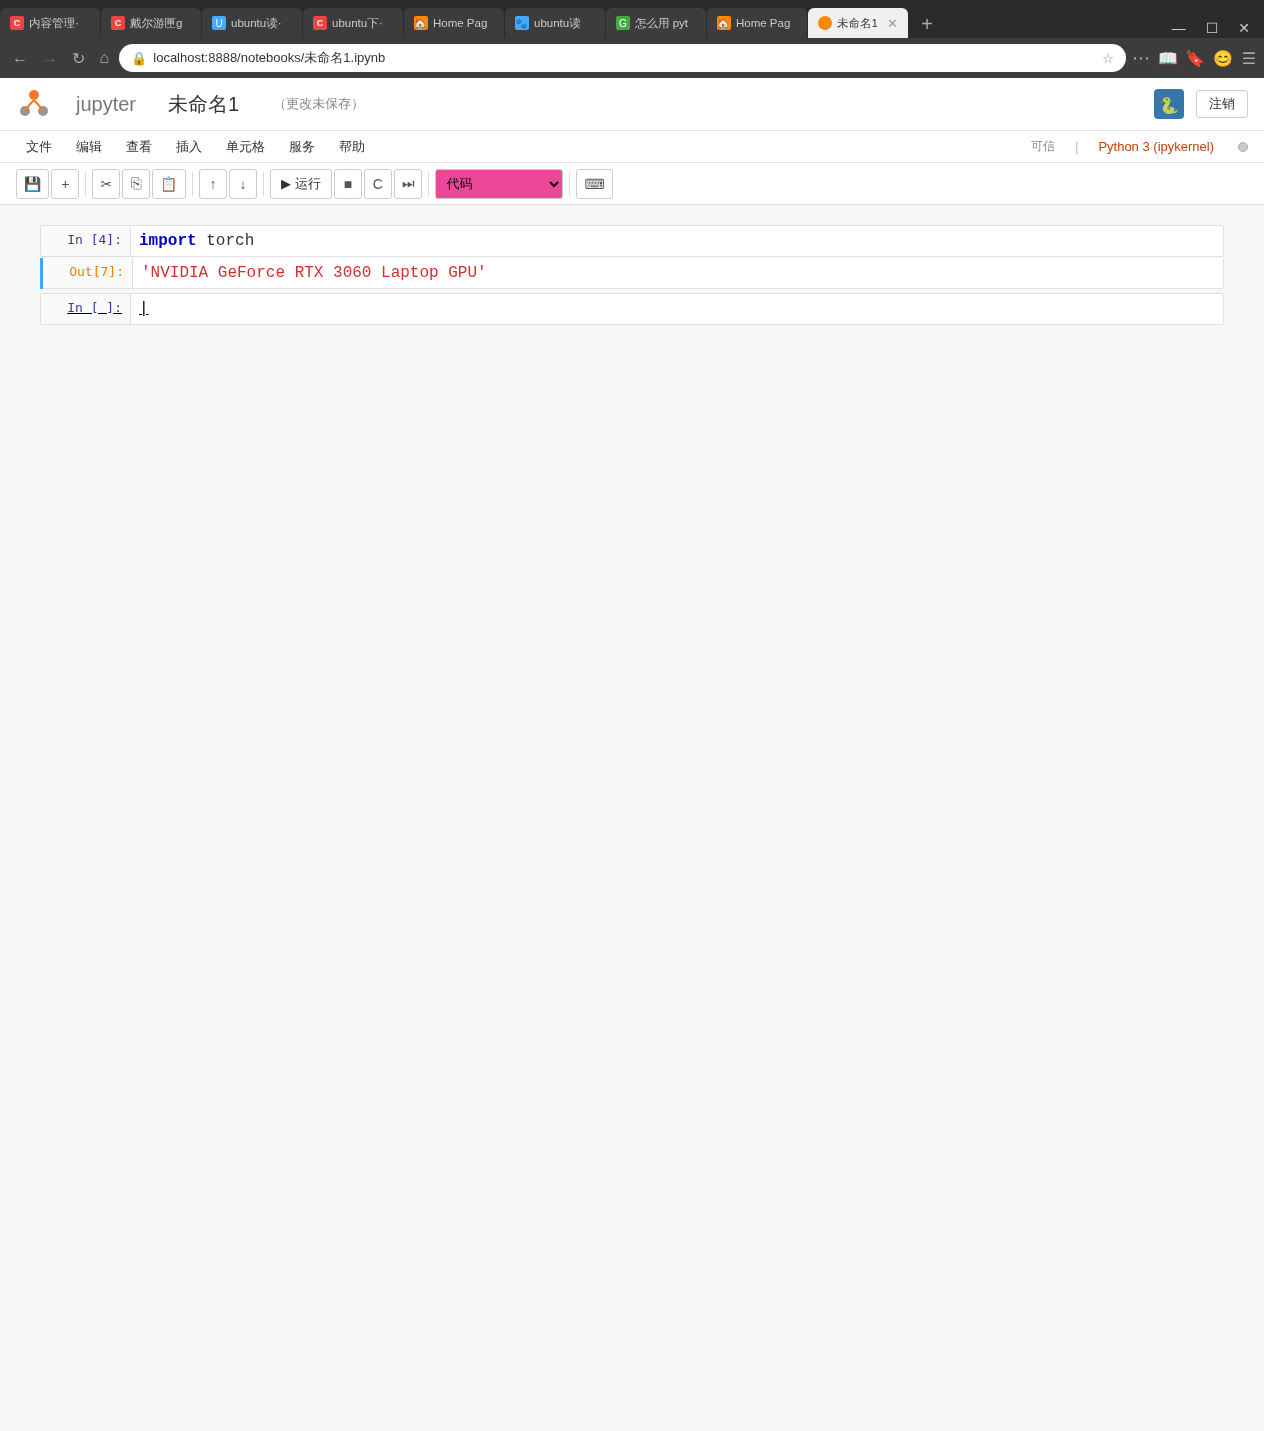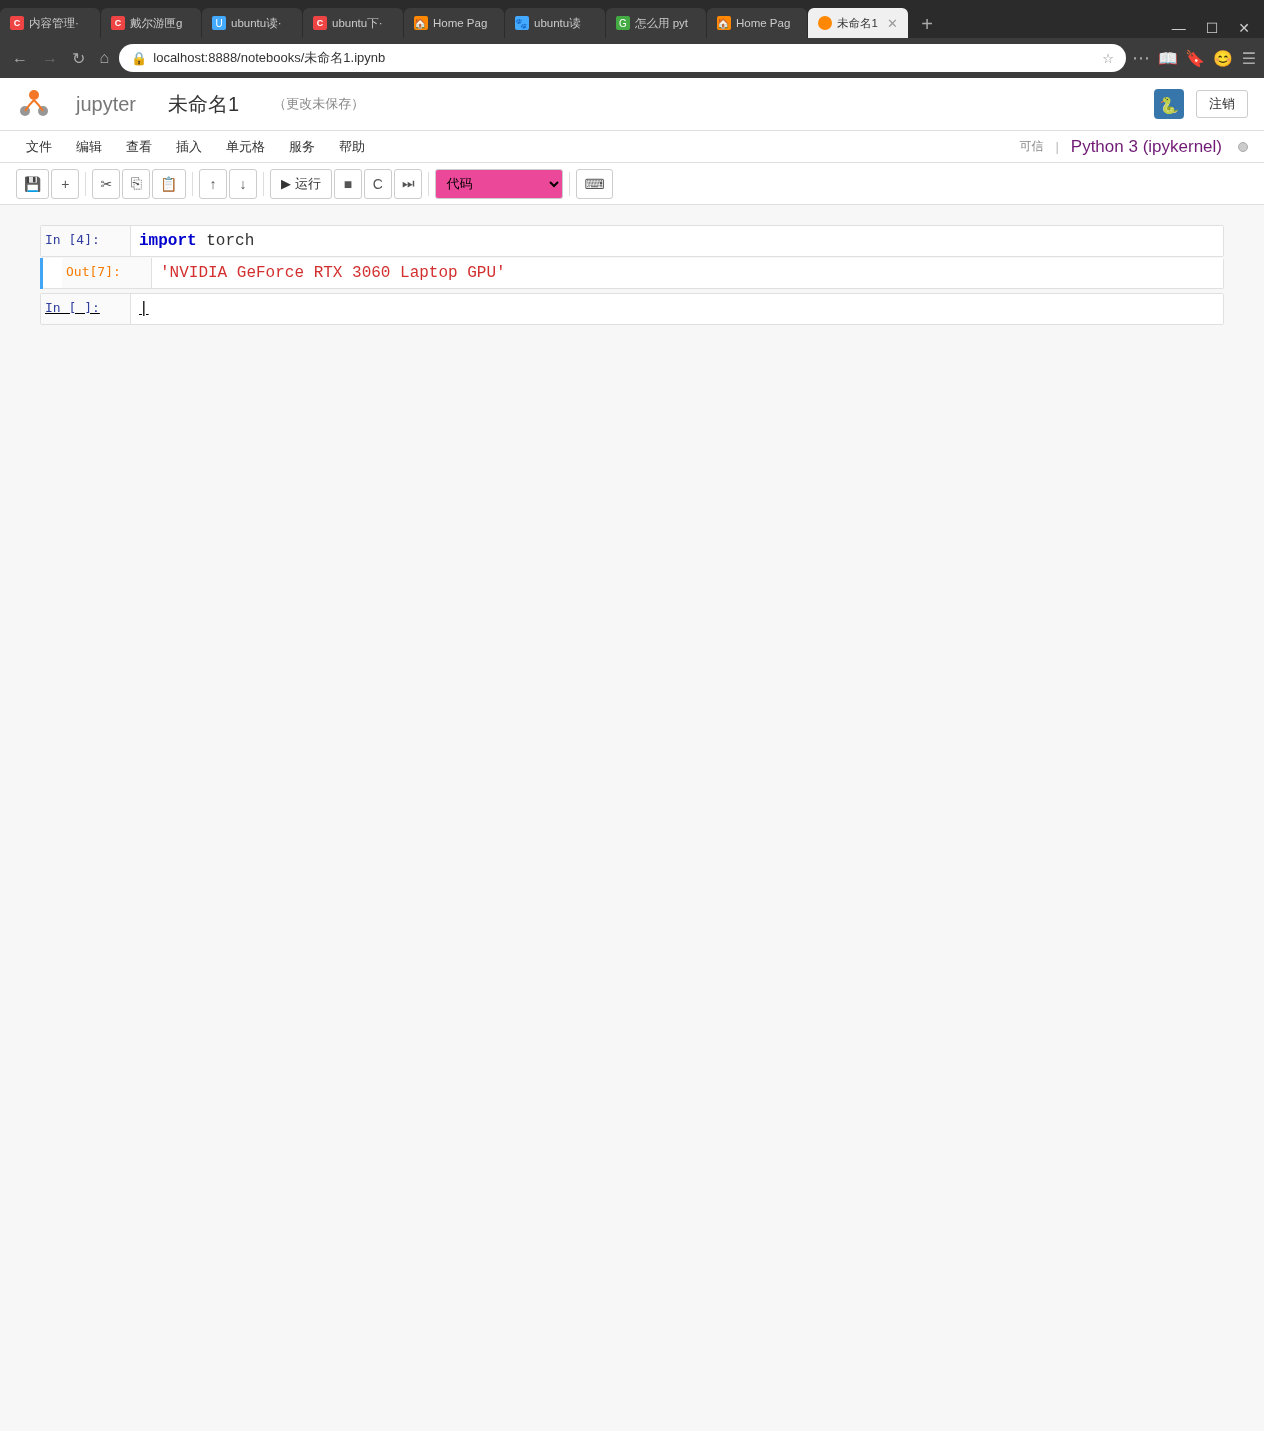--- a/index.html
+++ b/index.html
@@ -39,39 +39,39 @@
     
     .jupyter-header { background: #fff; border-bottom: 1px solid #e0e0e0; padding: 8px 16px; display: flex; align-items: center; gap: 24px; }
     .jupyter-logo { display: flex; align-items: center; gap: 8px; }
     .jupyter-title { font-size: 20px; color: #333; font-weight: normal; }
     .jupyter-header-right { margin-left: auto; display: flex; align-items: center; gap: 12px; }
     .jupyter-logout-btn { padding: 4px 12px; border: 1px solid #ccc; border-radius: 3px; font-size: 13px; cursor: pointer; background: #fff; color: #333; }
 
     
     .jupyter-menu { background: #fff; border-bottom: 1px solid #e0e0e0; display: flex; align-items: center; padding: 2px 16px; gap: 4px; height: 32px; }
     .menu-item { padding: 3px 10px; font-size: 13px; color: #333; cursor: pointer; border-radius: 3px; }
-    .menu-right { margin-left: auto; display: flex; align-items: center; gap: 12px; font-size: 13px; justify-content: space-between; }
+    .menu-right { margin-left: auto; display: flex; align-items: center; gap: 20px; font-size: 13px; justify-content: space-between; }
     .trusted-badge { color: #888; font-size: 12px; }
-    .kernel-info { color: #701a75; font-size: 17px; }
+    .kernel-info { color: #c2410c; font-size: 13px; }
     .kernel-dot { display: inline-block; width: 10px; height: 10px; border-radius: 50%; background: #ccc; border: 1px solid #aaa; margin-left: 4px; vertical-align: middle; }
 
     
     .jupyter-toolbar { background: #fff; border-bottom: 1px solid #e0e0e0; display: flex; align-items: center; padding: 4px 16px; gap: 2px; height: 42px; }
     .toolbar-btn { padding: 3px 7px; border: 1px solid #ccc; background: #fff; border-radius: 3px; cursor: pointer; font-size: 14px; color: #555; min-width: 28px; height: 30px; display: flex; align-items: center; justify-content: center; }
     .toolbar-sep { width: 1px; background: #ddd; height: 24px; margin: 0 4px; }
     .toolbar-run { display: flex; align-items: center; gap: 4px; padding: 3px 10px; border: 1px solid #ccc; background: #fff; border-radius: 3px; cursor: pointer; font-size: 13px; color: #333; height: 30px; }
     .cell-type-select { padding: 2px 6px; border: 1px solid #ccc; border-radius: 3px; font-size: 13px; height: 30px; background: #ec4899; min-width: 80px; }
 
     
     .notebook-content { padding: 20px 40px; }
     
     
     .nb-cell { display: flex; align-items: stretch; border: 1px solid #e0e0e0; margin-bottom: 4px; background: #fff; border-radius: 2px; }
-    .nb-prompt { min-width: 90px; padding: 6px 8px 6px 4px; text-align: left; font-family: monospace; font-size: 13px; color: #303f9f; flex-shrink: 0; border-right: 1px solid #e0e0e0; background: #fafafa; }
-    .nb-prompt.out { color: #f57c00; margin-left: 19px; }
+    .nb-prompt { min-width: 90px; padding: 6px 8px 6px 4px; text-align: right; font-family: monospace; font-size: 13px; color: #303f9f; flex-shrink: 0; border-right: 1px solid #e0e0e0; background: #fafafa; }
+    .nb-prompt.out { color: #f57c00; }
     .nb-body { flex: 1; padding: 6px 8px; font-family: 'Courier New', monospace; font-size: 16px; background: #fff; min-height: 28px; }
     .nb-body.empty-cursor::after { content: '|'; animation: blink 1s step-end infinite; }
     @keyframes blink { 50% { opacity: 0; } }
   </style>
 </head>
 <body>
 
 <div class="browser-chrome">
 
   <div class="tab-bar">

